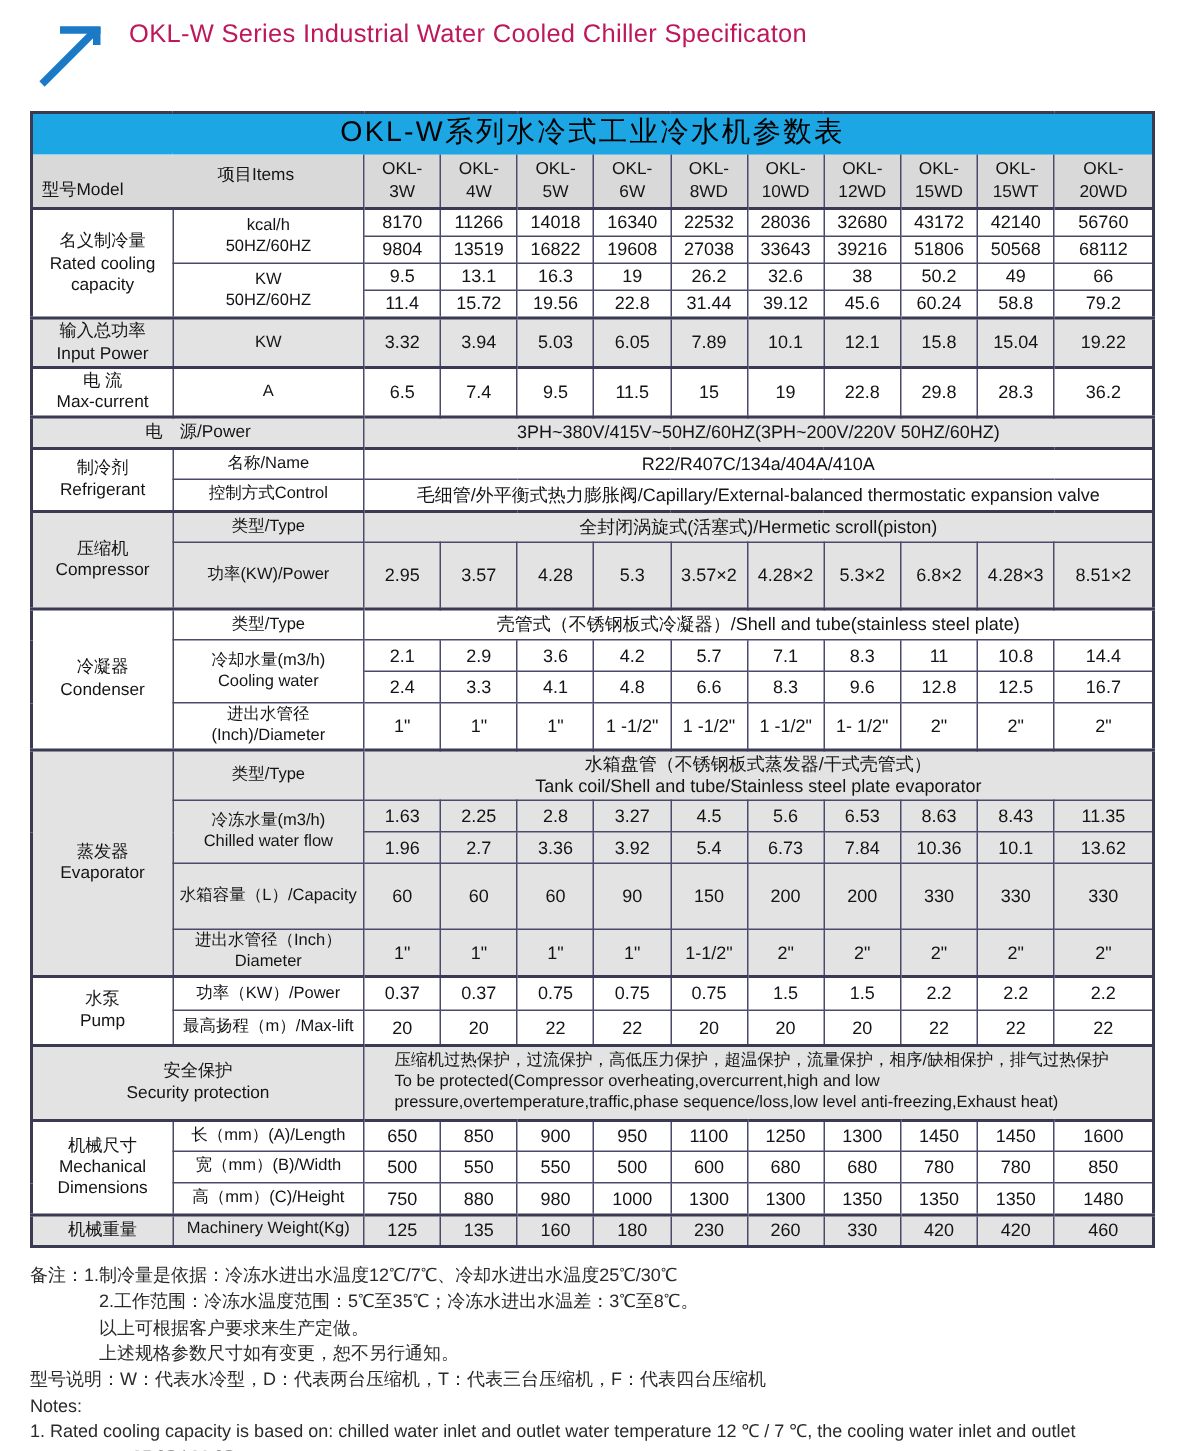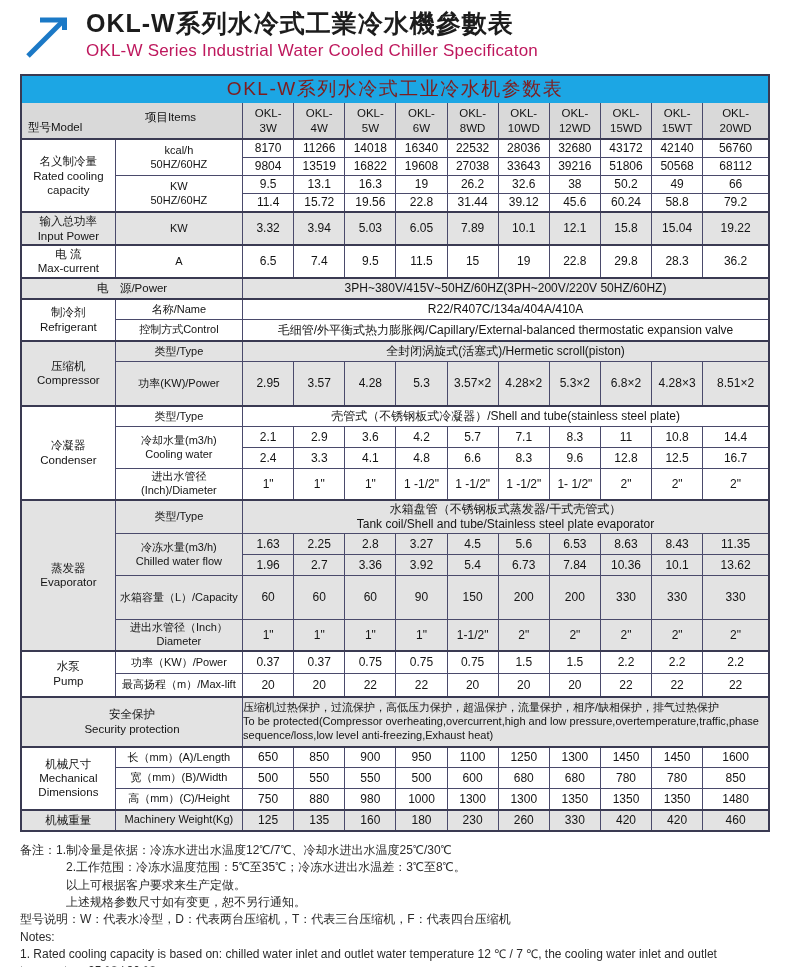--- a/index.html
+++ b/index.html
@@ -24,33 +24,33 @@
     width: 750px; margin-top: 12px;
     border: 2px solid #3a3a52;
   }
   td {
     border: 1px solid #4a4a6b;
     text-align: center; vertical-align: middle;
     font-size: 11px; line-height: 1.25; padding: 1px 2px;
     color: #141414;
   }
   tr.caption-row td {
-    background: #1CA6E4; color: #7f1d1d;
+    background: #1CA6E4; color: #000000;
     font-size: 19px; letter-spacing: 1.5px;
     height: 18px; border-color: #1CA6E4;
   }
   tr.hdr td { background: #d9d9d9; height: 37px; }
   tr.gray td { background: #e3e3e3; }
   tr.thick td { border-top-width: 2px; border-top-color: #3a3a52; }
   .pre { white-space: pre-line; }
   .val { font-size: 12px; }
   .model { font-size: 11.5px; }
   .lbl { font-size: 11px; }
   .big-lbl { font-size: 11.5px; margin-top: 21px; }
-  .left-text { text-align: left; padding: 3px 0; }
+  .left-text { text-align: left; padding: 3px 20px; }
   tr.h17 td { height: 17px; } tr.h21 td { height: 21px; }
   tr.h23 td { height: 23px; }
   tr.h28 td { height: 44px; } tr.h30 td { height: 30px; }
   tr.h32 td { height: 32px; } tr.h34 td { height: 34px; }
   tr.h50 td { height: 50px; }
 
   
   td.diag {
     position: relative; padding: 0;
     background-image: linear-gradient(to bottom right,
@@ -71,21 +71,20 @@
 
   <div class="doc-header">
     <div class="arrow-wrap">
       <svg width="58" height="52" viewBox="0 0 58 52">
         <line x1="8" y1="46" x2="44" y2="10" stroke="#1B79C6" stroke-width="5"></line>
         <line x1="20" y1="10" x2="47" y2="10" stroke="#1B79C6" stroke-width="5"></line>
         <line x1="44.5" y1="8" x2="44.5" y2="20" stroke="#1B79C6" stroke-width="5"></line>
       </svg>
     </div>
     <div class="titles">
-      <div class="zh">OKL-W系列水冷式工業冷水機參數表</div>
       <div class="en">OKL-W Series Industrial Water Cooled Chiller Specificaton</div>
     </div>
   </div>
 
   <table class="spec">
     <colgroup>
       <col style="width:94px">
         <col style="width:127px">
       <col style="width:51px">
         <col style="width:51px">

